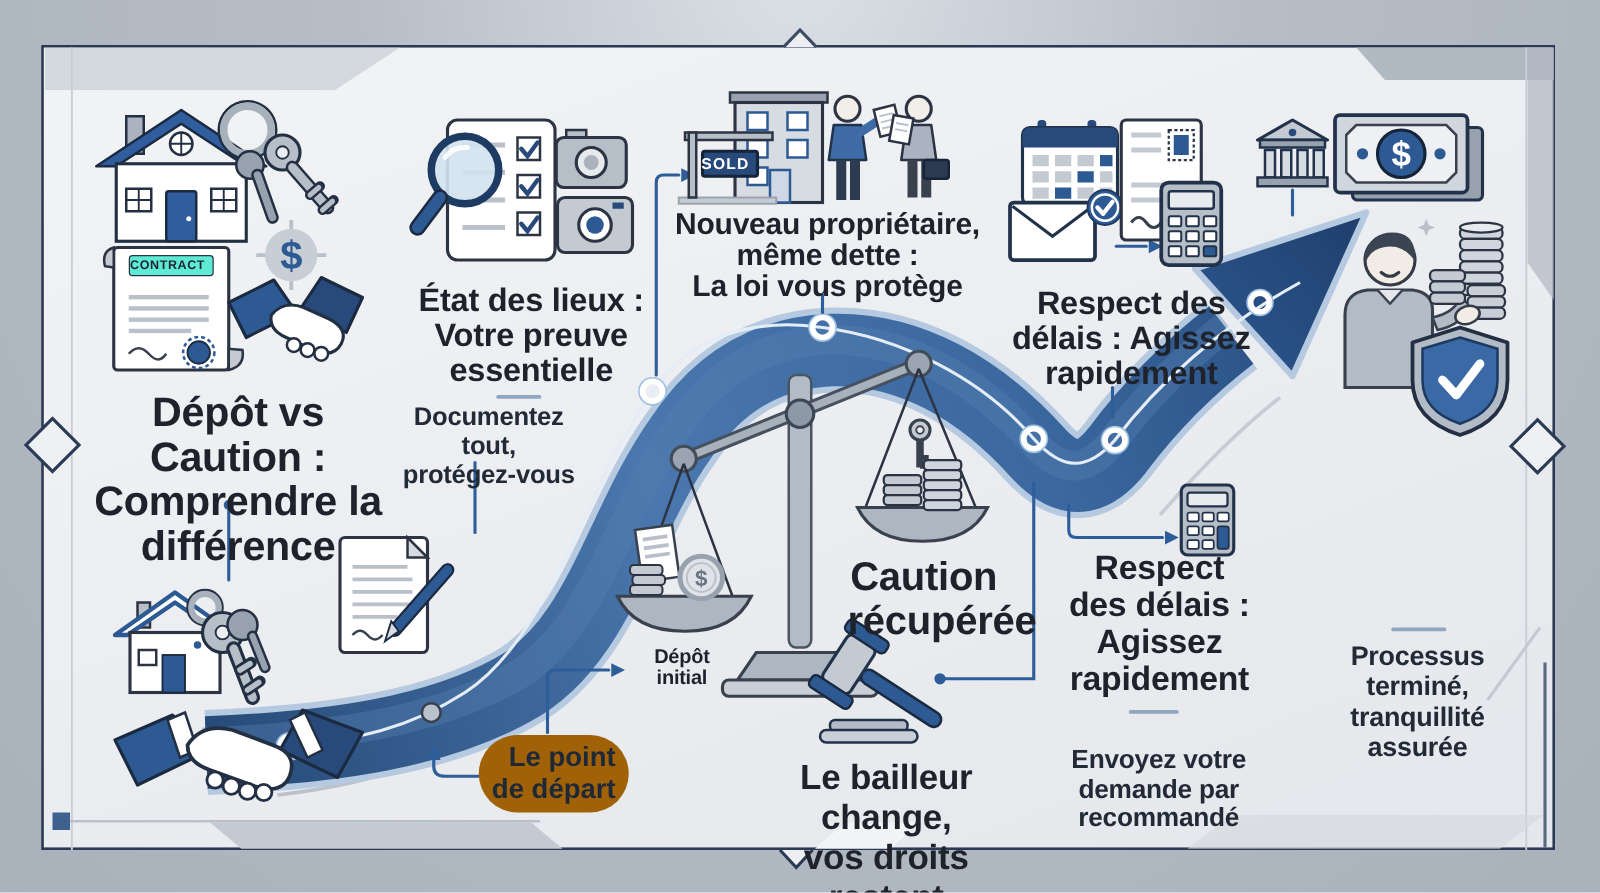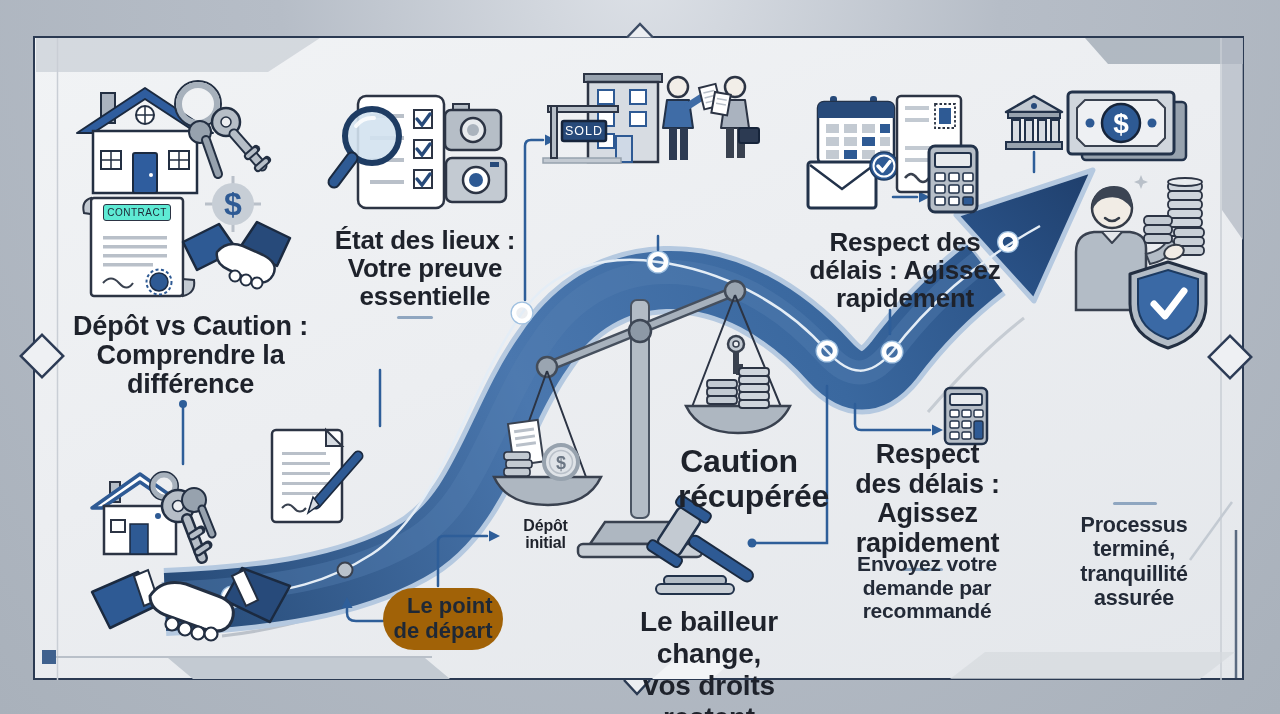--- a/index.html
+++ b/index.html
@@ -21,43 +21,43 @@
   }
   .cap{line-height:1.08;}
   .sub{line-height:1.13;color:#232a37;}
   .divider{position:absolute;height:3px;background:#8fa6c0;border-radius:2px;}
   .pill{
     position:absolute;left:383px;top:588px;width:120px;height:62px;
     background:#a16207;border-radius:31px;display:flex;align-items:center;justify-content:center;
     font-weight:700;font-size:22px;line-height:1.12;color:#1e2836;text-align:right;white-space:pre-line;
   }
   .chip{
-    position:absolute;font-weight:400;text-align:center;
+    position:absolute;font-weight:700;
   }
   #lbl-contract{
     left:103px;top:204px;width:66px;height:15px;line-height:15px;
     font-size:10px;letter-spacing:0.5px;color:#1d2535;
     background:#5eead4;border:1.5px solid #2c3444;border-radius:3px;
   }
   #lbl-sold{
     left:561px;top:121px;width:46px;height:20px;line-height:20px;
     font-size:12.5px;letter-spacing:1px;color:#ffffff;
   }
-  #t-intro{left:63px;top:312px;width:255px;font-size:27px;}
+  #t-intro{left:63px;top:312px;width:255px;font-size:33px;}
   #t-etat{left:320px;top:226px;width:210px;font-size:26px;}
   #t-etat-sub{left:310px;top:322px;width:162px;font-size:20.5px;}
   #t-prop{left:527px;top:167px;width:270px;font-size:24px;line-height:1.05;}
   #t-delais-top{left:805px;top:228px;width:200px;font-size:26px;}
   #t-recup{left:1033px;top:370px;width:200px;font-size:27.5px;}
   #t-recup-sub{left:1048px;top:513px;width:172px;font-size:21.5px;}
   #t-depot{left:498px;top:517px;width:95px;font-size:16px;}
   #t-caution{left:678px;top:444px;width:122px;font-size:32px;}
   #t-bailleur{left:608px;top:606px;width:202px;font-size:28px;line-height:1.14;}
   #t-delais-bot{left:845px;top:440px;width:165px;font-size:27px;line-height:1.1;}
-  #t-delais-bot-sub{left:848px;top:552px;width:158px;font-size:21px;}
+  #t-delais-bot-sub{left:848px;top:596px;width:158px;font-size:21px;}
   #d-etat{left:397px;top:316px;width:36px;}
   #d-recup{left:1113px;top:502px;width:44px;}
   #d-delais{left:903px;top:568px;width:40px;}
 </style>
 </head>
 <body>
 
 <div class="stage">
   <div class="panel"></div>
 
@@ -509,20 +509,25 @@
     </g>
   </svg>
 
   <div class="txt cap" id="t-intro">Dépôt vs Caution :
 Comprendre la
 différence</div>
   <div class="txt cap" id="t-etat">État des lieux :
 Votre preuve
 essentielle</div>
   <div class="divider" id="d-etat"></div>
+  <div class="txt sub" id="t-etat-sub">Documentez tout,
+protégez-vous</div>
+  <div class="txt cap" id="t-prop">Nouveau propriétaire,
+même dette :
+La loi vous protège</div>
   <div class="txt cap" id="t-delais-top">Respect des
 délais : Agissez
 rapidement</div>
   <div class="divider" id="d-recup"></div>
   <div class="txt sub" id="t-recup-sub">Processus
 terminé,
 tranquillité
 assurée</div>
   <div class="txt cap" id="t-depot">Dépôt
 initial</div>

